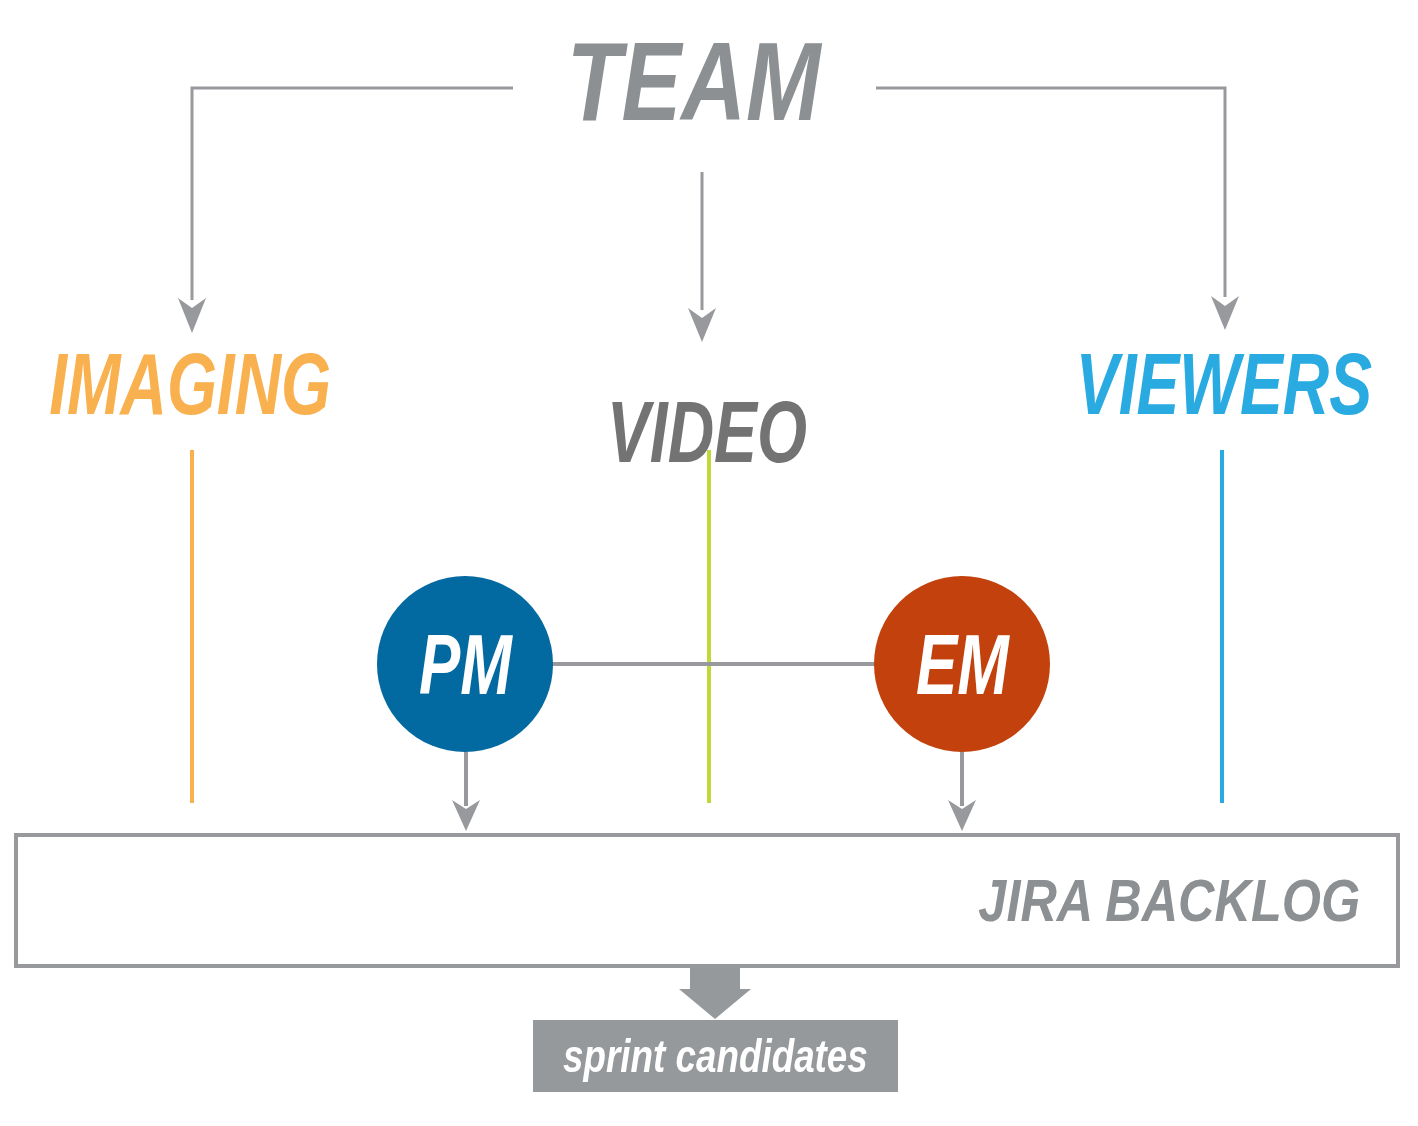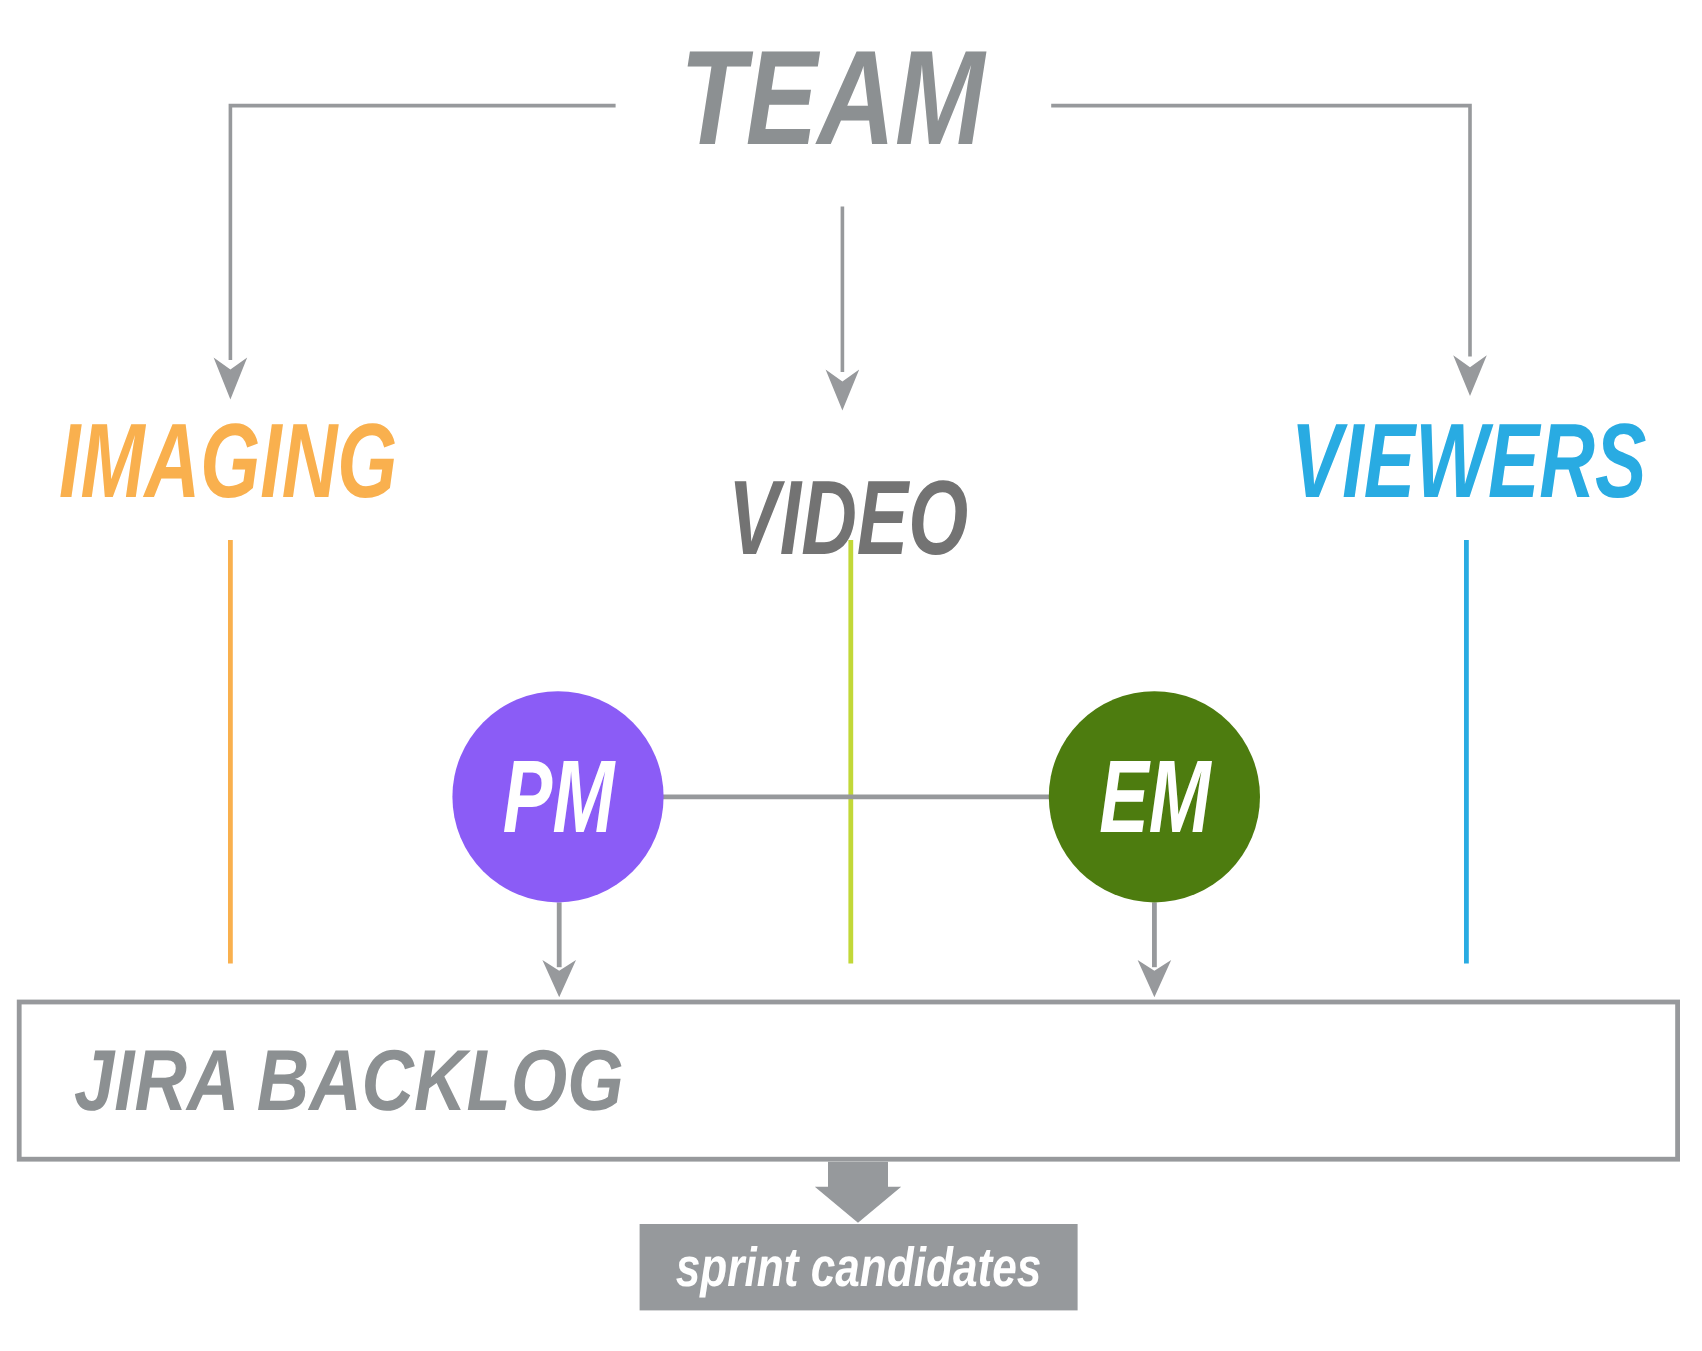--- a/index.html
+++ b/index.html
@@ -49,23 +49,23 @@
   .circle-em { left: 874px; top: 576px; }
   .backlog-box {
     position: absolute;
     box-sizing: border-box;
     left: 14px; top: 833px;
     width: 1386px; height: 135px;
     border-style: solid;
     border-width: 4px;
     display: flex;
     align-items: center;
-    justify-content: flex-start;
+    justify-content: flex-end;
     font-weight: 700;
-    font-size: 72px;
+    font-size: 60px;
     line-height: 1;
     white-space: nowrap;
   }
   .sprint-box {
     position: absolute;
     left: 533px; top: 1020px;
     width: 365px; height: 72px;
     display: flex;
     align-items: center;
     justify-content: center;
@@ -116,24 +116,24 @@
   <div class="lbl branch-lbl branch-imaging" style="color: rgb(249, 176, 78);">
     <span class="cond sx73">IMAGING</span>
   </div>
   <div class="lbl branch-lbl branch-video" style="color: #737373; margin-top: 48px;">
     <span class="cond sx73">VIDEO</span>
   </div>
   <div class="lbl branch-lbl branch-viewers" style="color: rgb(41, 171, 226);">
     <span class="cond sx73">VIEWERS</span>
   </div>
 
-  <div class="circle circle-pm" style="background: #8b5cf6; color: rgb(255, 255, 255);">
+  <div class="circle circle-pm" style="background: #0369a1; color: rgb(255, 255, 255);">
     <span class="cond sx72">PM</span>
   </div>
-  <div class="circle circle-em" style="background: #4d7c0f; color: rgb(255, 255, 255);">
+  <div class="circle circle-em" style="background: #c2410c; color: rgb(255, 255, 255);">
     <span class="cond sx72">EM</span>
   </div>
 
   <div class="backlog-box" style="border-color: rgb(151, 153, 156); color: rgb(140, 144, 146); background: rgb(255, 255, 255);">
     <span class="cond sx84">JIRA BACKLOG</span>
   </div>
 
   <div class="sprint-box" style="background: rgb(150, 153, 156); color: rgb(255, 255, 255);">
     <span class="cond sx80s">sprint candidates</span>
   </div>

